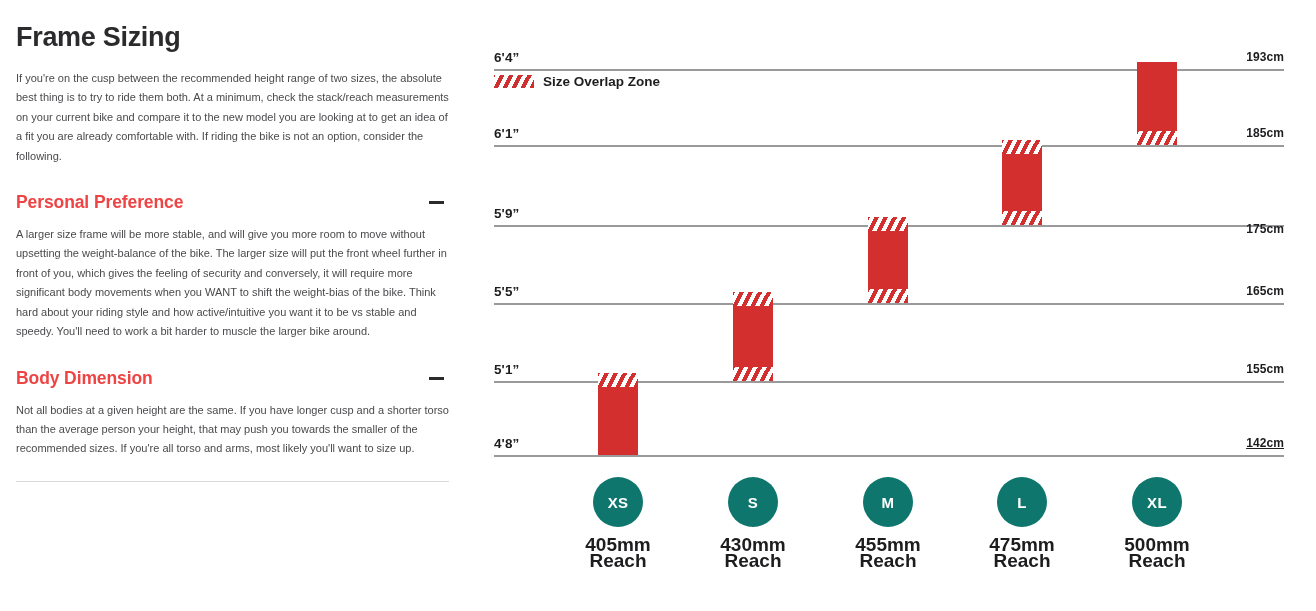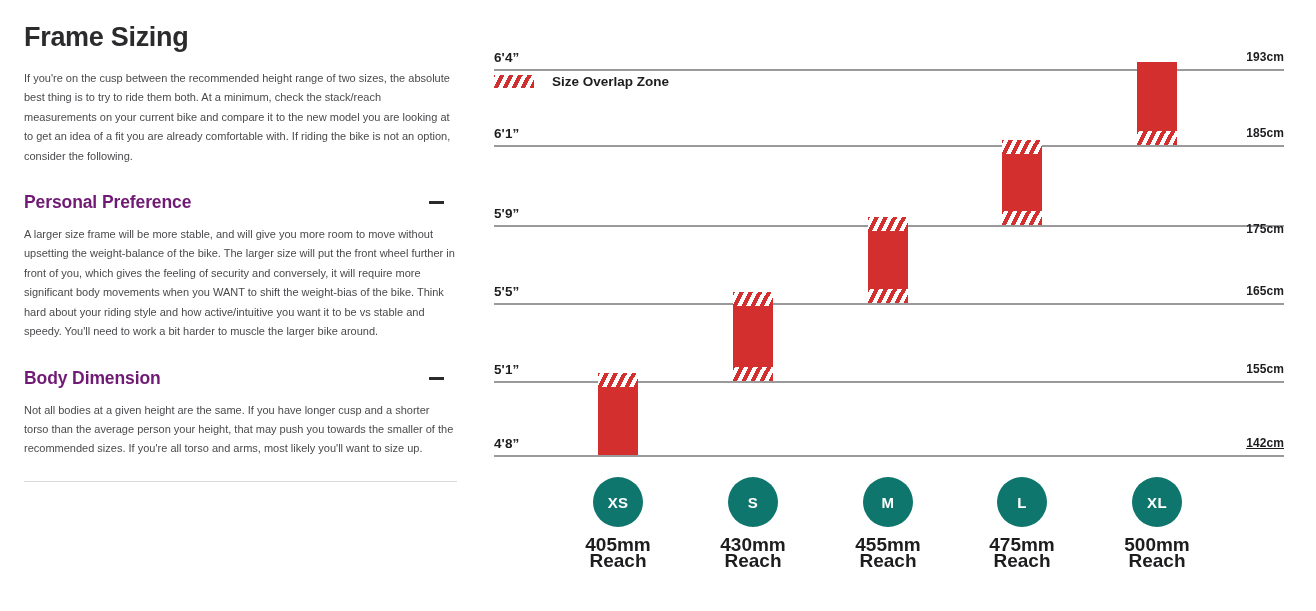--- a/index.html
+++ b/index.html
@@ -17,21 +17,21 @@
   }
 
   
   #left-column {
     position: absolute;
     left: 0px;
     top: 0px;
     width: 470px;
     height: 611px;
     box-sizing: border-box;
-    padding: 22px 14px 0 24px;
+    padding: 22px 14px 0 16px;
   }
 
   .page-title {
     font-size: 27px;
     font-weight: bold;
     color: #2b2b2d;
     letter-spacing: -0.3px;
     margin: 0 0 16px 0;
     line-height: 1.15;
   }
@@ -50,21 +50,21 @@
   .accordion-header {
     display: flex;
     align-items: center;
     justify-content: space-between;
     margin-bottom: 12px;
     cursor: pointer;
   }
   .accordion-title {
     font-size: 17.5px;
     font-weight: bold;
-    color: #701a75;
+    color: #ef4444;
     letter-spacing: -0.1px;
   }
   .minus-icon {
     width: 15px;
     height: 3px;
     background: #2b2b2d;
     margin-right: 12px;
     flex: none;
   }
   .divider {
@@ -115,21 +115,21 @@
     text-align: right;
     letter-spacing: 0.1px;
   }
 
   .legend {
     position: absolute;
     left: 24px;
     top: 74px;
     display: flex;
     align-items: center;
-    gap: 18px;
+    gap: 9px;
   }
   .legend-swatch {
     width: 40px;
     height: 13px;
     background-image: repeating-linear-gradient(
         -62deg,
         #d02f2f 0px, #d02f2f 4px,
         #ffffff 4px, #ffffff 8px);
   }
   .legend-label {

